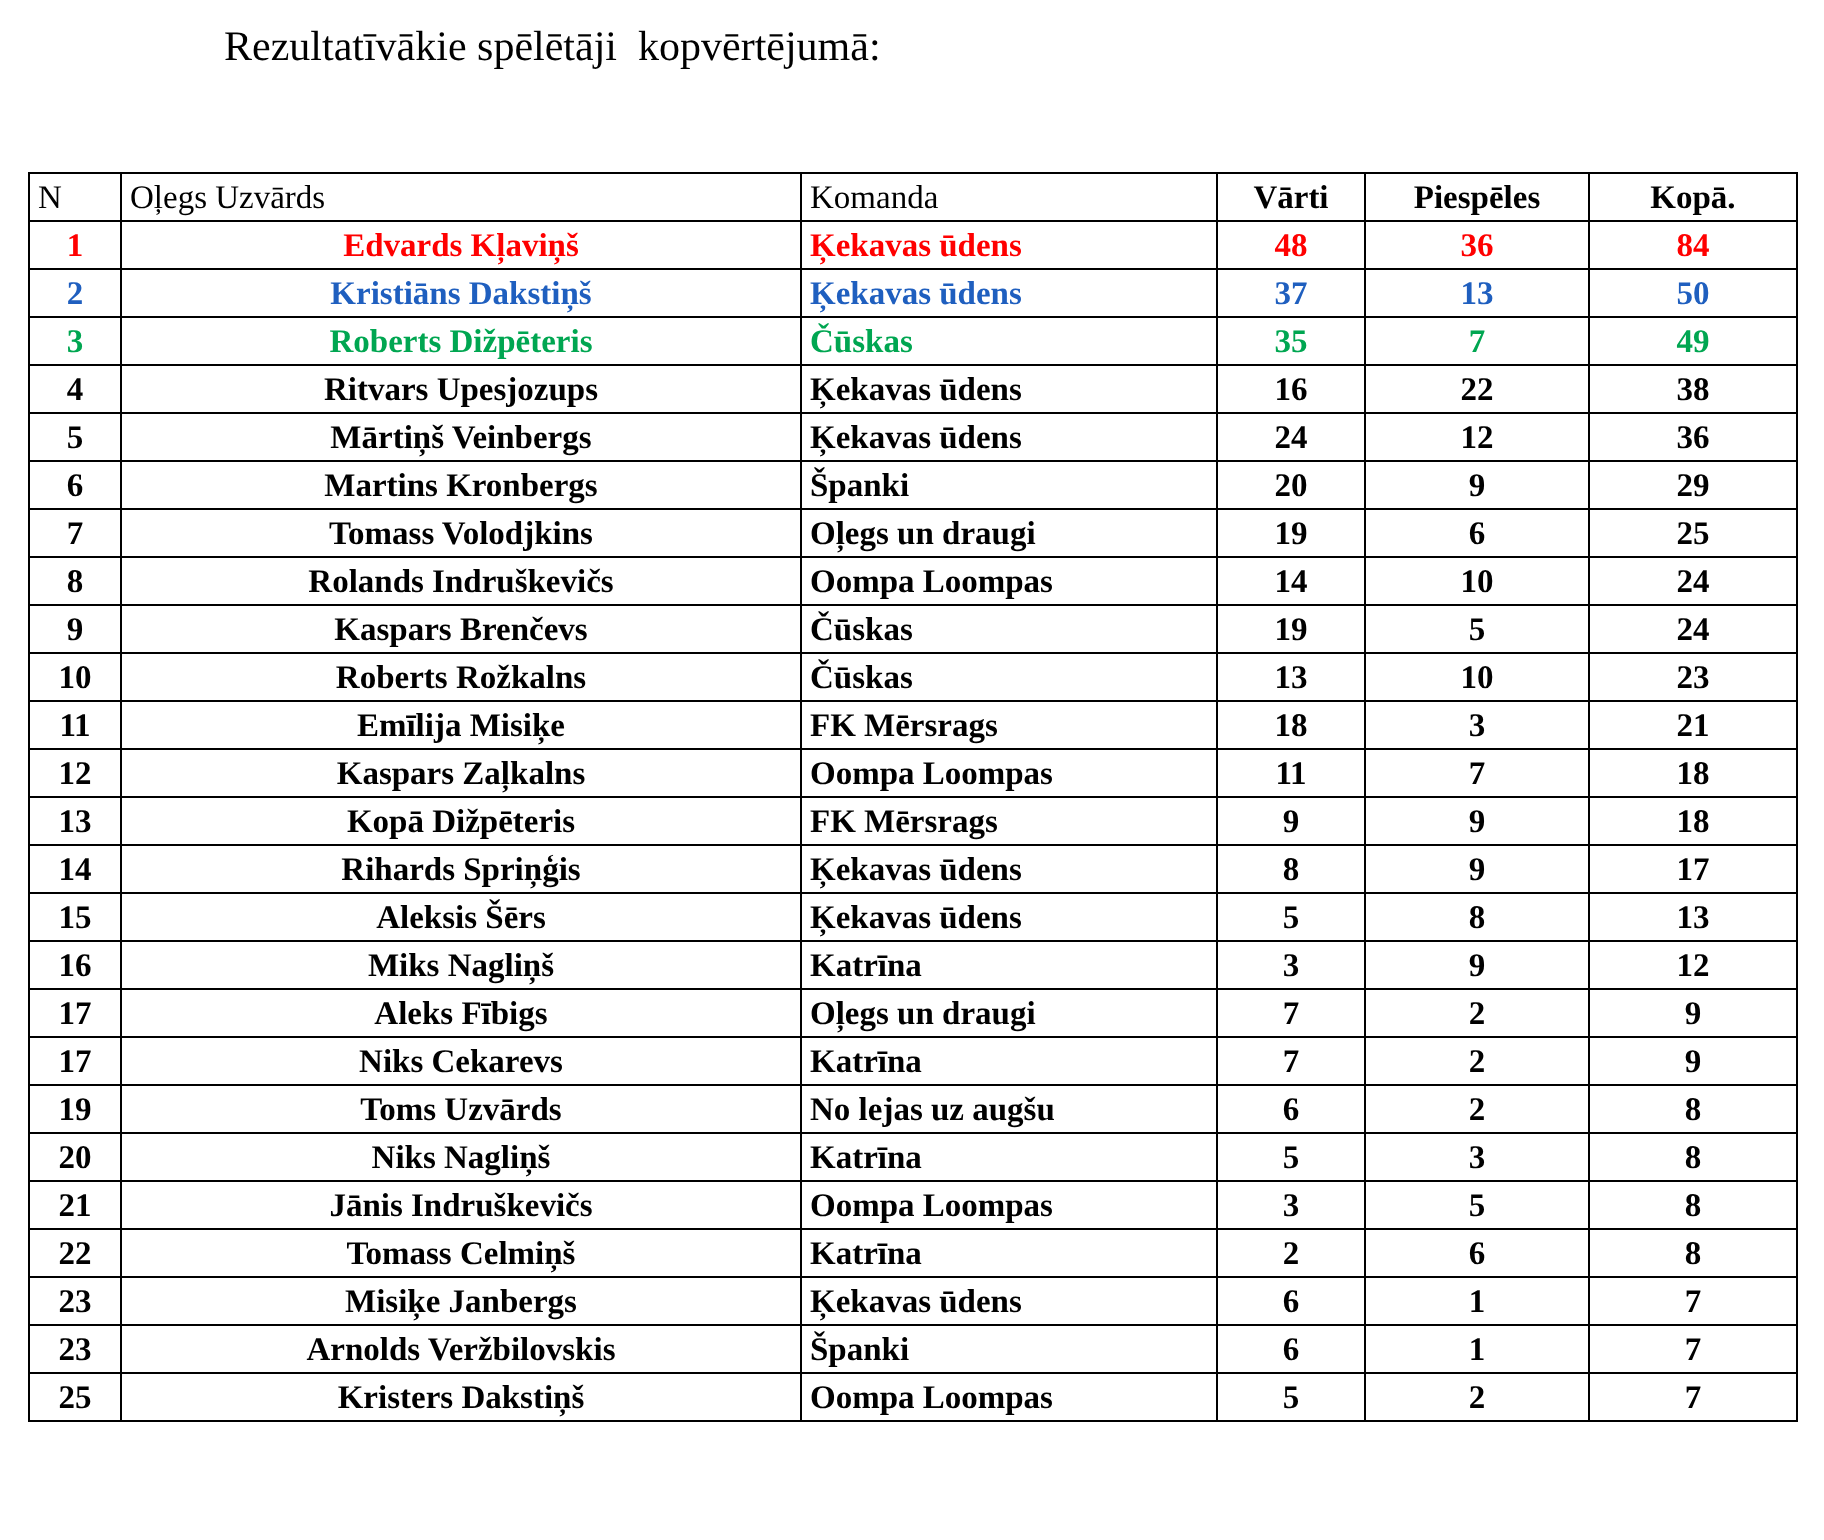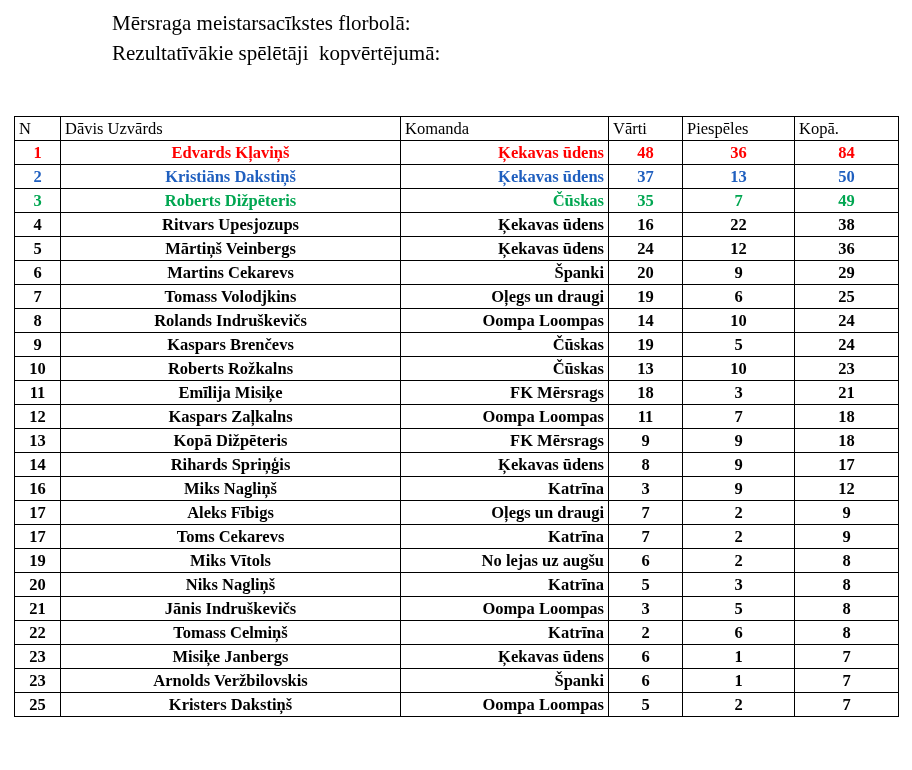--- a/index.html
+++ b/index.html
@@ -59,57 +59,57 @@
   col.c-total  { width: 104px; }
 
   thead th {
     font-weight: normal;
     text-align: left;
     padding-left: 8px;
     height: 26px;
     vertical-align: middle;
   }
   thead th.center-head {
-    text-align: left;
+    text-align: center;
+    font-weight: bold;
   }
   tbody td {
     font-weight: bold;
     text-align: center;
     vertical-align: middle;
   }
   tbody tr td.rank { text-align: center; }
   tbody tr td.pname { }
-  tbody tr td.team { text-align: right; }
+  tbody tr td.team { text-align: left; }
 
   
 </style>
 </head>
 <body>
 
 <div class="page">
 
   <div class="title-block">
-    <div class="title-line">Mērsraga meistarsacīkstes florbolā:</div>
     <div class="title-line">Rezultatīvākie spēlētāji  kopvērtējumā:</div>
   </div>
 
   <div class="table-wrap">
     <table class="standings">
       <colgroup>
         <col class="c-n">
         <col class="c-name">
         <col class="c-team">
         <col class="c-goals">
         <col class="c-assist">
         <col class="c-total">
       </colgroup>
       <thead>
         <tr>
           <th>N</th>
-          <th>Dāvis Uzvārds</th>
+          <th>Oļegs Uzvārds</th>
           <th>Komanda</th>
           <th class="center-head">Vārti</th>
           <th class="center-head">Piespēles</th>
           <th class="center-head">Kopā.</th>
         </tr>
       </thead>
       <tbody id="standings-body">
           <tr style="color: rgb(255, 0, 0);">
             <td class="rank">1</td>
             <td class="pname">Edvards Kļaviņš</td>
@@ -145,21 +145,21 @@
           <tr style="color: rgb(0, 0, 0);">
             <td class="rank">5</td>
             <td class="pname">Mārtiņš Veinbergs</td>
             <td class="team">Ķekavas ūdens</td>
             <td>24</td>
             <td>12</td>
             <td>36</td>
           </tr>
           <tr style="color: rgb(0, 0, 0);">
             <td class="rank">6</td>
-            <td class="pname">Martins Cekarevs</td>
+            <td class="pname">Martins Kronbergs</td>
             <td class="team">Španki</td>
             <td>20</td>
             <td>9</td>
             <td>29</td>
           </tr>
           <tr style="color: rgb(0, 0, 0);">
             <td class="rank">7</td>
             <td class="pname">Tomass Volodjkins</td>
             <td class="team">Oļegs un draugi</td>
             <td>19</td>
@@ -216,46 +216,54 @@
           </tr>
           <tr style="color: rgb(0, 0, 0);">
             <td class="rank">14</td>
             <td class="pname">Rihards Spriņģis</td>
             <td class="team">Ķekavas ūdens</td>
             <td>8</td>
             <td>9</td>
             <td>17</td>
           </tr>
           <tr style="color: rgb(0, 0, 0);">
+            <td class="rank">15</td>
+            <td class="pname">Aleksis Šērs</td>
+            <td class="team">Ķekavas ūdens</td>
+            <td>5</td>
+            <td>8</td>
+            <td>13</td>
+          </tr>
+          <tr style="color: rgb(0, 0, 0);">
             <td class="rank">16</td>
             <td class="pname">Miks Nagliņš</td>
             <td class="team">Katrīna</td>
             <td>3</td>
             <td>9</td>
             <td>12</td>
           </tr>
           <tr style="color: rgb(0, 0, 0);">
             <td class="rank">17</td>
             <td class="pname">Aleks Fībigs</td>
             <td class="team">Oļegs un draugi</td>
             <td>7</td>
             <td>2</td>
             <td>9</td>
           </tr>
           <tr style="color: rgb(0, 0, 0);">
             <td class="rank">17</td>
-            <td class="pname">Toms Cekarevs</td>
+            <td class="pname">Niks Cekarevs</td>
             <td class="team">Katrīna</td>
             <td>7</td>
             <td>2</td>
             <td>9</td>
           </tr>
           <tr style="color: rgb(0, 0, 0);">
             <td class="rank">19</td>
-            <td class="pname">Miks Vītols</td>
+            <td class="pname">Toms Uzvārds</td>
             <td class="team">No lejas uz augšu</td>
             <td>6</td>
             <td>2</td>
             <td>8</td>
           </tr>
           <tr style="color: rgb(0, 0, 0);">
             <td class="rank">20</td>
             <td class="pname">Niks Nagliņš</td>
             <td class="team">Katrīna</td>
             <td>5</td>

